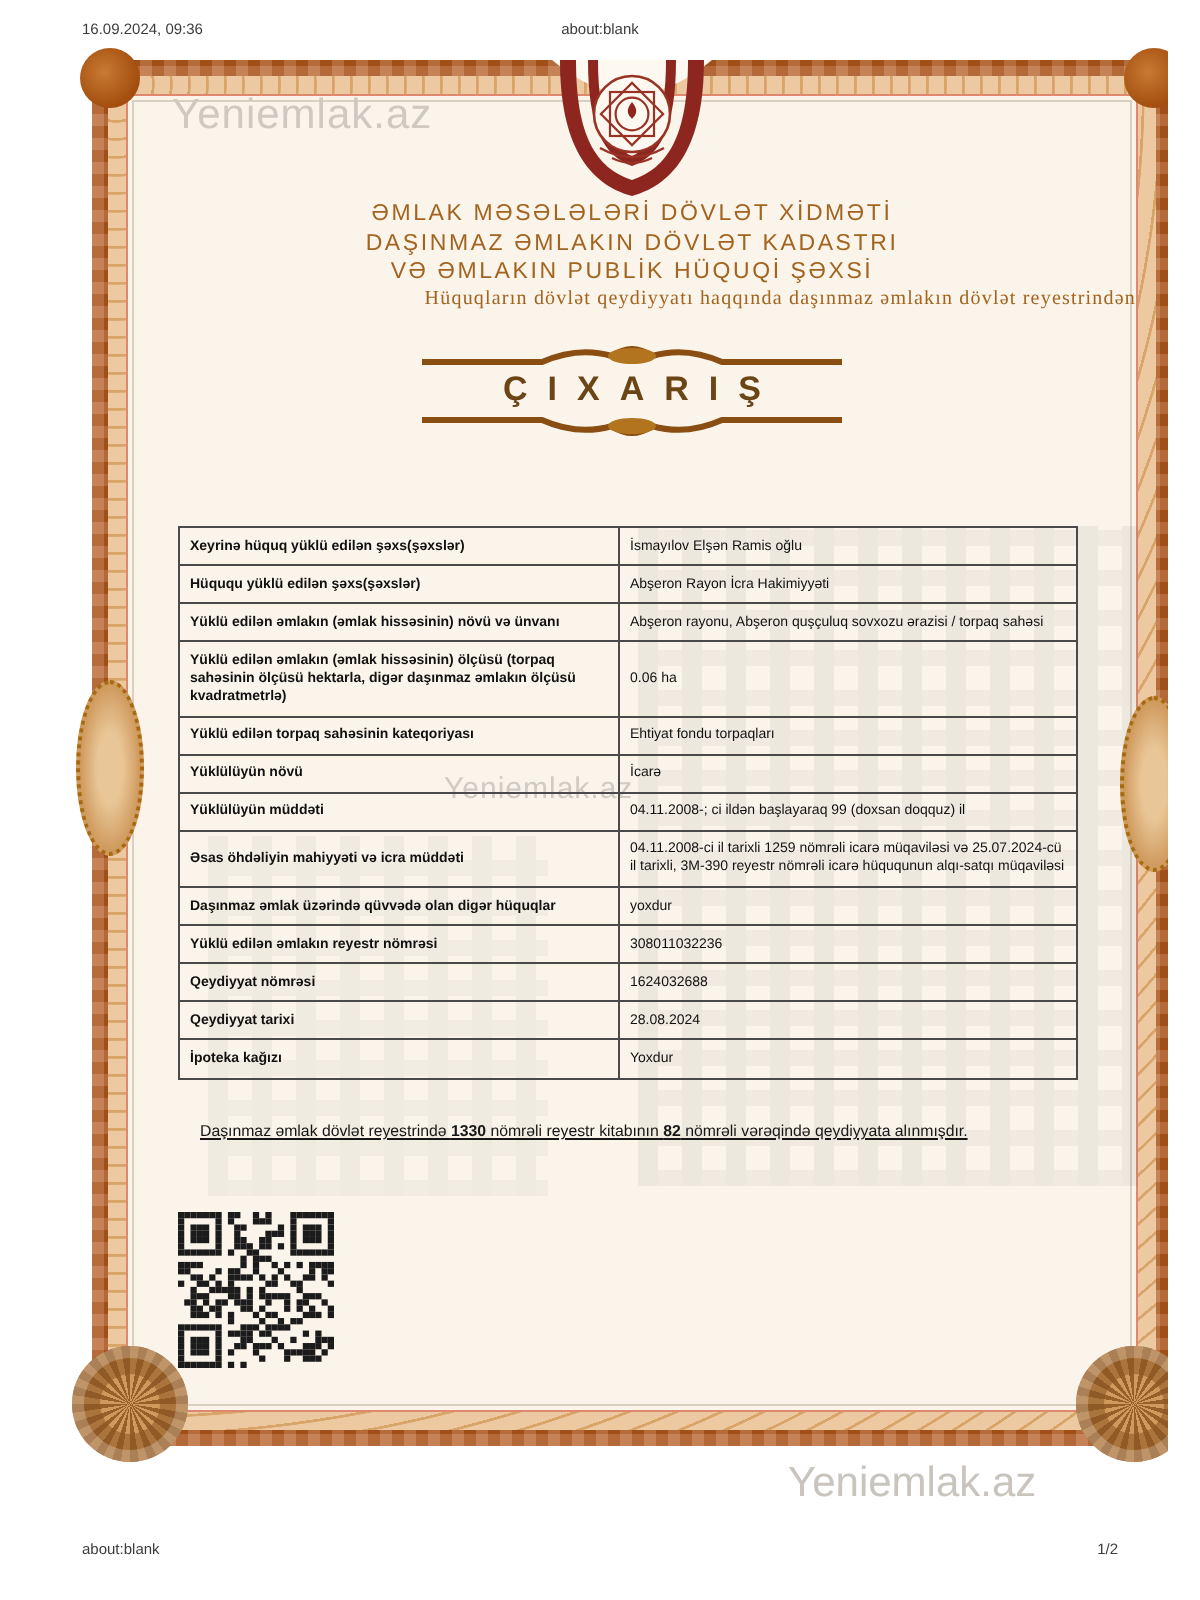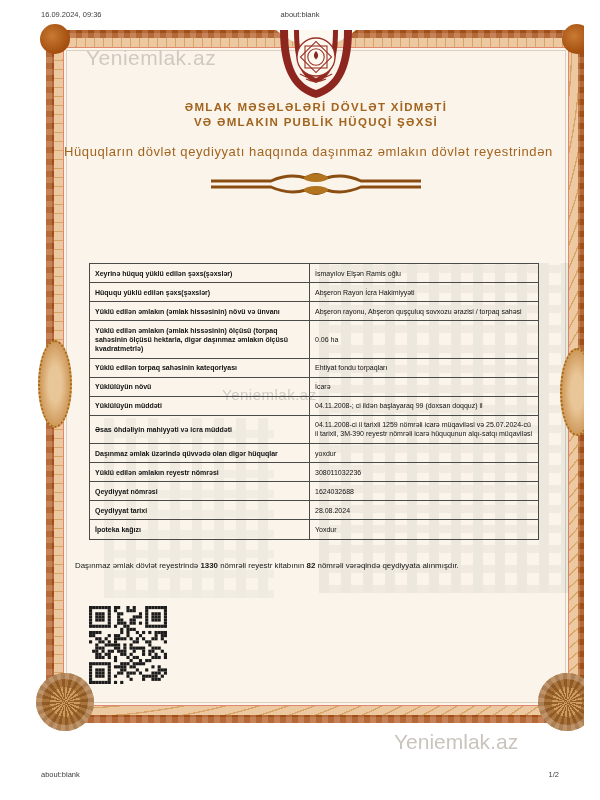--- a/index.html
+++ b/index.html
@@ -37,23 +37,23 @@
   .medallion { position:absolute; width:34px; height:88px; border-radius:50%; z-index:5;
           background: radial-gradient(ellipse at center, #e9c697 30%, #cf9a5d 70%);
           border:2px dotted #a8690f; }
   .medallion.left { left:-8px; top:310px; } .medallion.right { right:-8px; top:318px; }
 
   
   .emblem { position:absolute; left:50%; transform:translateX(-50%); top:-18px; z-index:6; }
 
   
   .org-title { position:absolute; top:52px; left:0; width:100%; text-align:center;
-          color:#a2641f; font-weight:bold; font-size:11.5px; letter-spacing:1.3px; line-height:1.28; z-index:2; }
-  .org-sub { position:absolute; top:96px; left:0; width:100%; text-align:left;
-          color:#a2641f; font-size:13px; letter-spacing:.6px; z-index:2; }
+          color:#a2641f; font-weight:normal; font-size:11.5px; letter-spacing:1.3px; line-height:1.28; z-index:2; }
+  .org-sub { position:absolute; top:96px; left:0; width:100%; text-align:right;
+          color:#a2641f; font-size:10px; letter-spacing:.6px; z-index:2;font-family:Liberation Serif, serif; }
 
   .doc-title-wrap { position:absolute; top:122px; left:50%; transform:translateX(-50%);
           width:240px; text-align:center; z-index:2; }
   .doc-title { font-size:17px; font-weight:bold; color:#6b4516; letter-spacing:10px; padding-left:10px;
           margin:1px 0 2px 0; }
   .rule { display:block; margin:0 auto; }
 
   
   .wm { position:absolute; font-size:21px; color:#cfc9c1; letter-spacing:.5px; z-index:1; white-space:nowrap; }
   .wm-top { left:22px; top:-2px; }
@@ -67,22 +67,22 @@
   .bldg.b2 { left:40px; top:370px; width:170px; height:180px; opacity:.05; }
 
   
   table.cert-table { position:absolute; left:25px; top:215px; width:450px;
           border-collapse:collapse; table-layout:fixed; z-index:2; background:transparent; }
   .cert-table td { border:1px solid #4a4a4a; font-size:7px; line-height:1.3; padding:4.5px 5px;
           vertical-align:middle; color:#111; word-wrap:break-word; }
   .cert-table td.lbl { width:49%; font-weight:bold; }
   .cert-table td.val { width:51%; }
 
-  .statement { position:absolute; left:11px; top:512px; width:460px;
-          font-size:7.9px; color:#161616; z-index:2; line-height:1.4; }
+  .statement { position:absolute; left:36px; top:512px; width:460px;
+          font-size:7.9px; color:#161616; z-index:2; line-height:1.4;text-decoration:underline; }
 
   .qr { position:absolute; left:25px; top:558px; width:78px; height:78px; z-index:6; }
 </style>
 </head>
 <body>
 
 <div class="page">
 
   <div class="print-meta ph-date">16.09.2024, 09:36</div>
   <div class="print-meta ph-title">about:blank</div>
@@ -113,29 +113,31 @@
           <rect x="49" y="16" width="22" height="22" fill="none" stroke="#993326" stroke-width="1.1"></rect>
           <rect x="49" y="16" width="22" height="22" fill="none" stroke="#993326" stroke-width="1.1" transform="rotate(45 60 27)"></rect>
           <circle cx="60" cy="27" r="8.2" fill="none" stroke="#993326" stroke-width="1.1"></circle>
           <path d="M60,21 c3.2,3.8 2.4,6.2 0,8.4 c-2.4,-2.2 -3.2,-4.6 0,-8.4 Z" fill="#8e2620"></path>
           <path d="M44,44 q16,9 32,0" fill="none" stroke="#993326" stroke-width="1.2"></path>
           <path d="M50,49 q10,5 20,0" fill="none" stroke="#993326" stroke-width="1.1"></path>
         </svg>
 
         <div class="org-title">
           <div>ƏMLAK MƏSƏLƏLƏRİ DÖVLƏT XİDMƏTİ</div>
+          <div>DAŞINMAZ ƏMLAKIN DÖVLƏT KADASTRI</div>
           <div>VƏ ƏMLAKIN PUBLİK HÜQUQİ ŞƏXSİ</div>
         </div>
         <div class="org-sub">Hüquqların dövlət qeydiyyatı haqqında daşınmaz əmlakın dövlət reyestrindən</div>
 
         <div class="doc-title-wrap">
           <svg class="rule" width="210" height="14" viewBox="0 0 210 14">
             <path d="M0,11 L60,11 Q78,3 95,8 Q105,1 115,8 Q132,3 150,11 L210,11" fill="none" stroke="#8a4d12" stroke-width="3"></path>
             <ellipse cx="105" cy="8" rx="12" ry="4" fill="#b2741f"></ellipse>
           </svg>
+          <div class="doc-title">ÇIXARIŞ</div>
           <svg class="rule" width="210" height="14" viewBox="0 0 210 14">
             <path d="M0,3 L60,3 Q78,11 95,6 Q105,13 115,6 Q132,11 150,3 L210,3" fill="none" stroke="#8a4d12" stroke-width="3"></path>
             <ellipse cx="105" cy="6" rx="12" ry="4" fill="#b2741f"></ellipse>
           </svg>
         </div>
 
         <table class="cert-table">
           <tbody>
               <tr>
     <td class="lbl">Xeyrinə hüquq yüklü edilən şəxs(şəxslər)</td>

